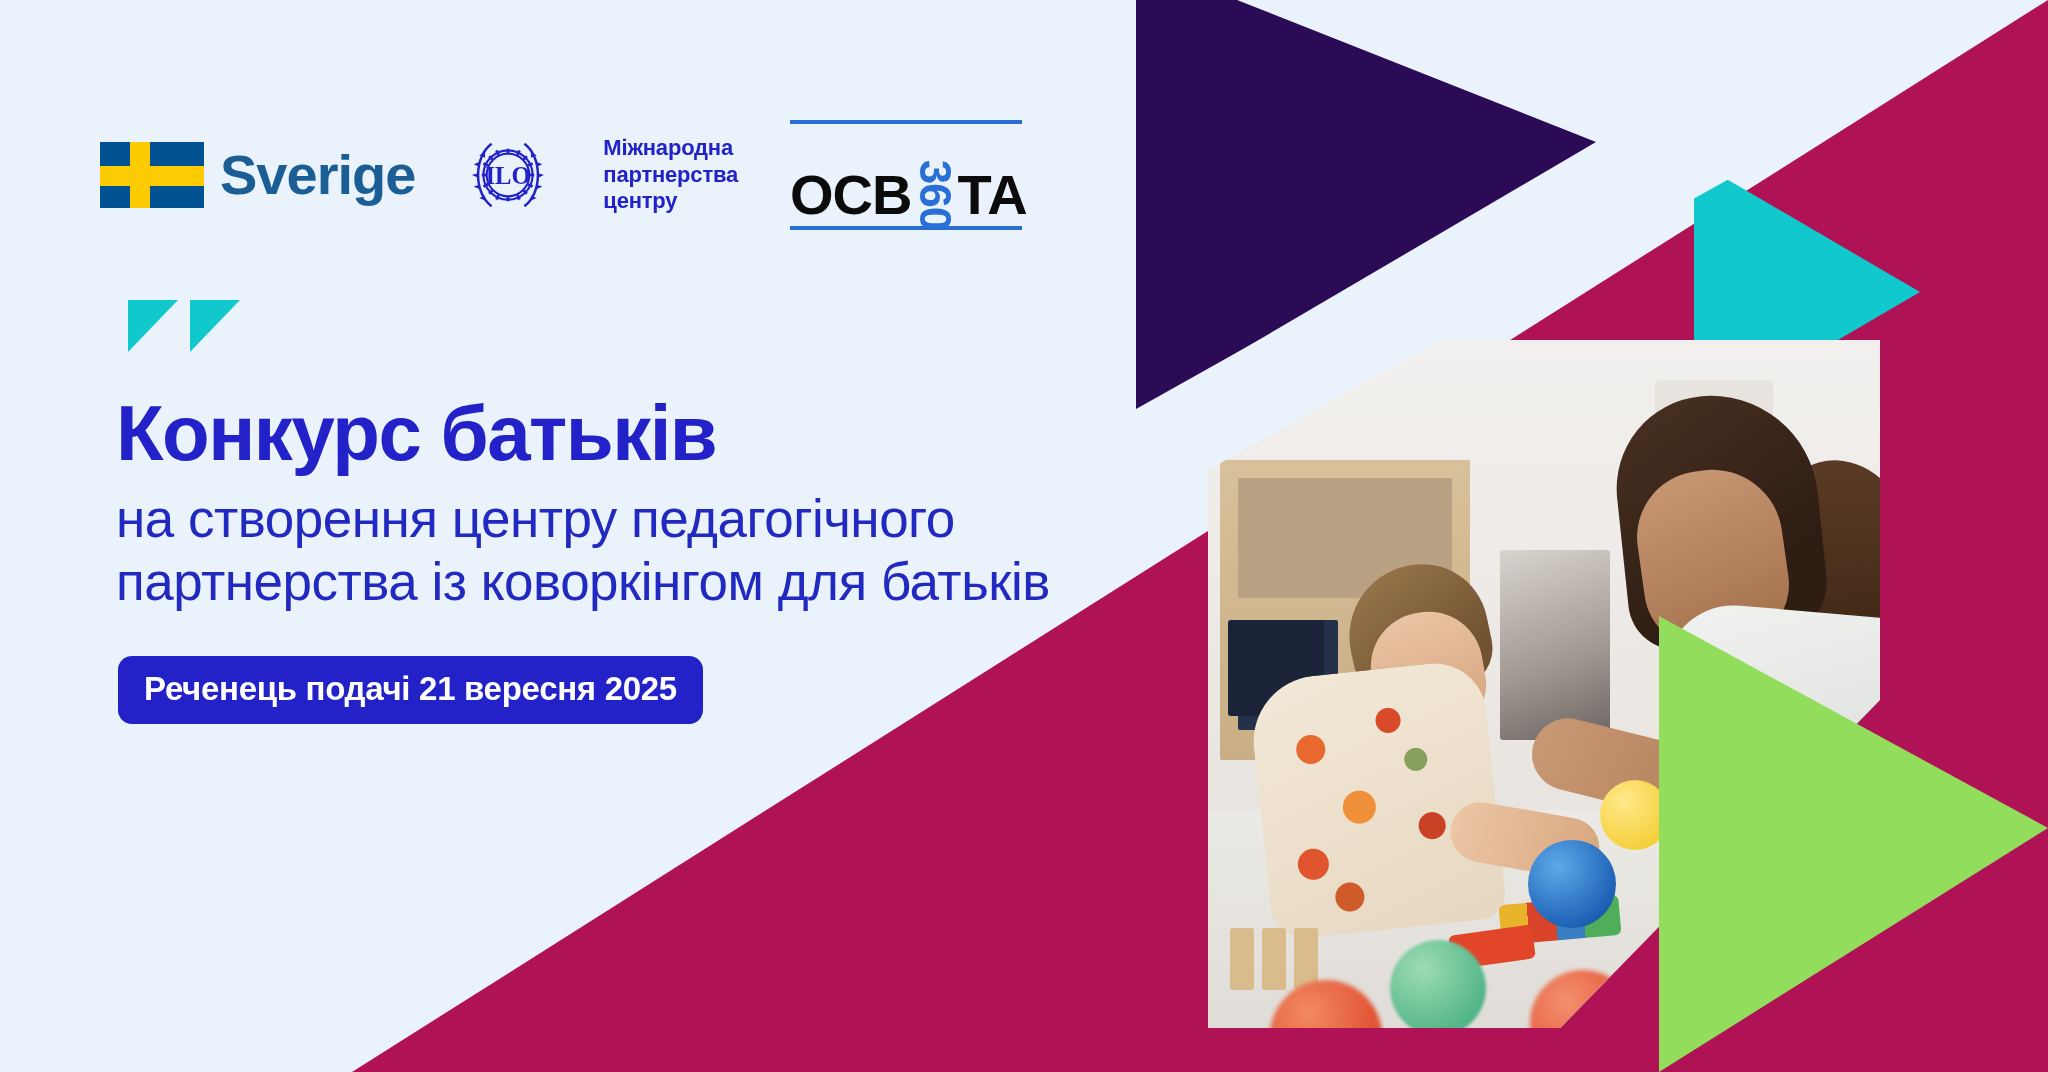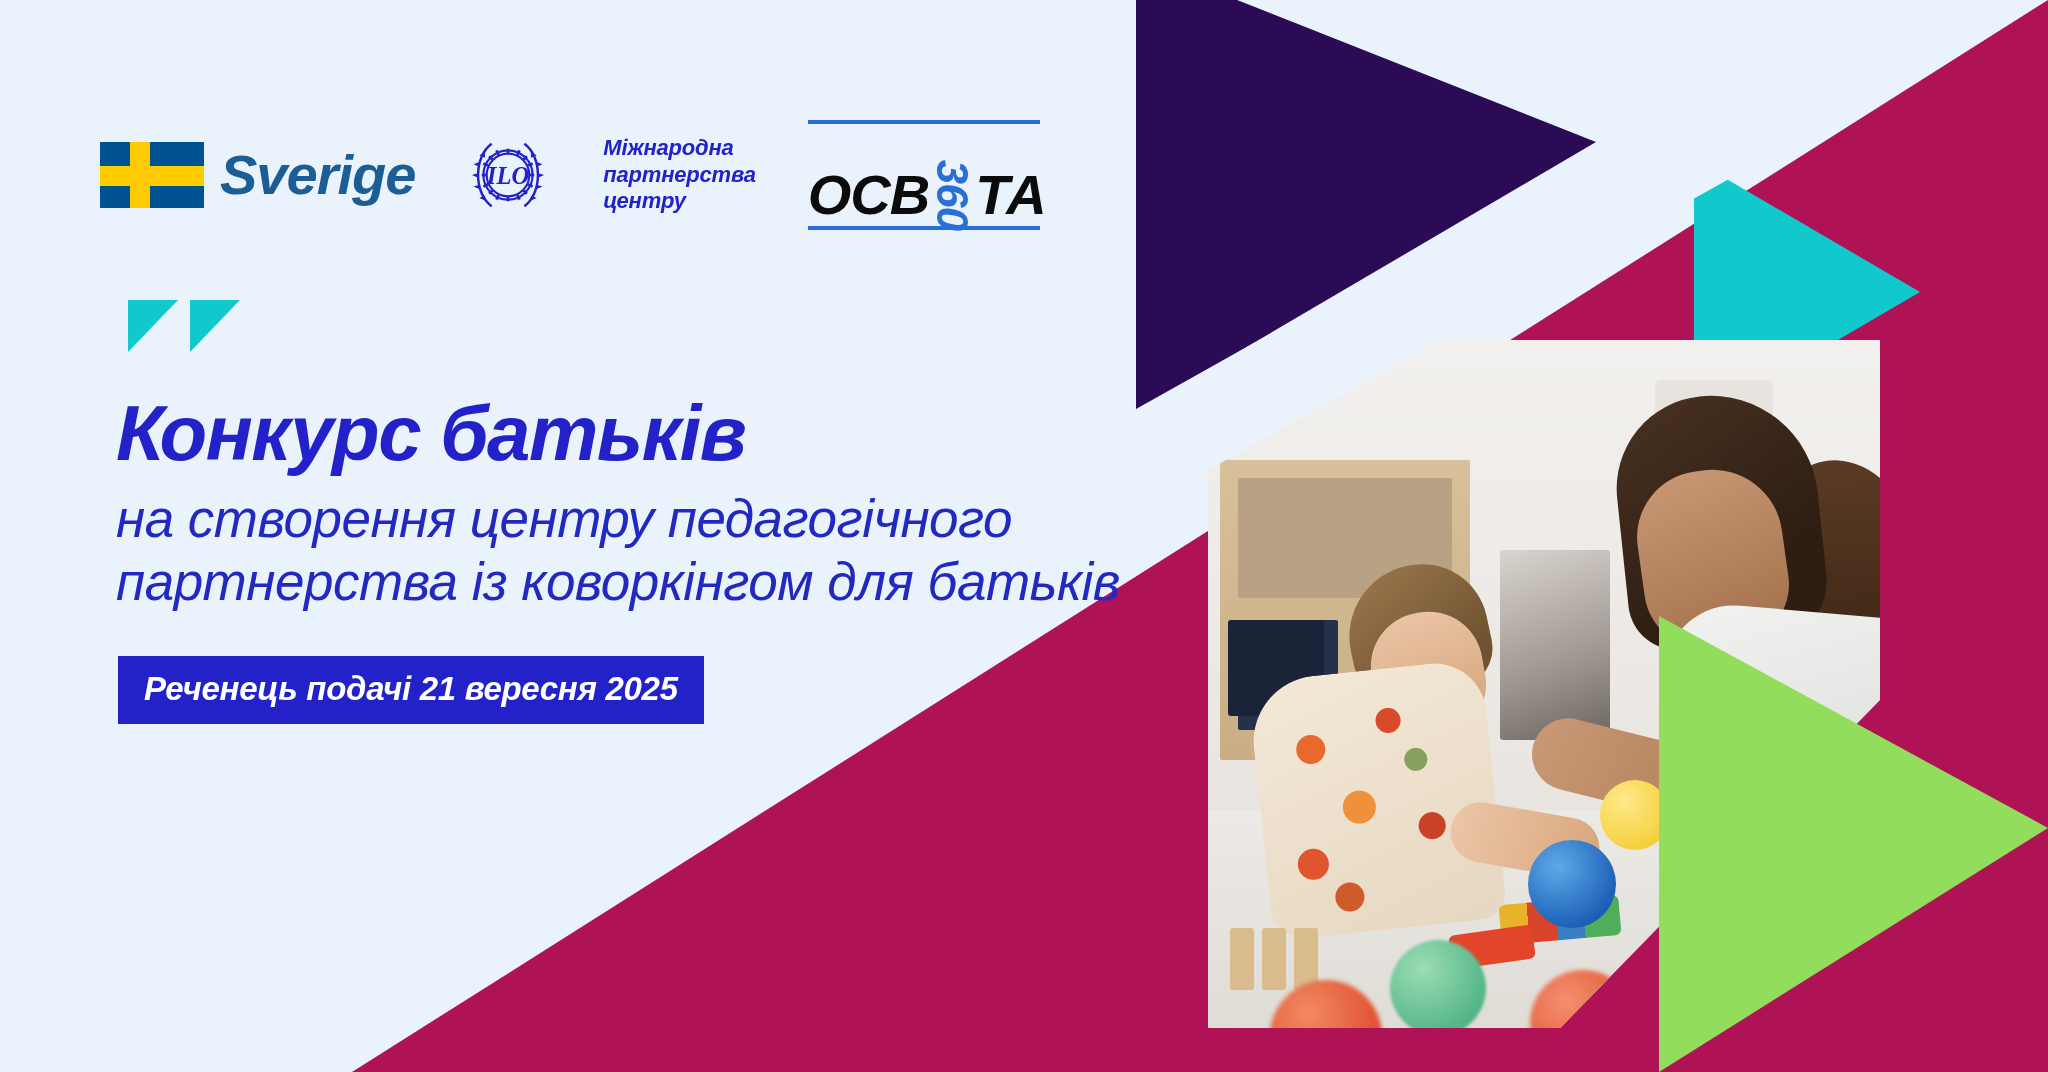--- a/index.html
+++ b/index.html
@@ -4,21 +4,20 @@
 <title>Конкурс грантів</title>
 <style>
   html,body{margin:0;padding:0;background:#0c0c0c;}
   *{box-sizing:border-box;}
   .banner{
     position:relative;
     width:2048px;height:1072px;
     overflow:hidden;
     background:#eaf3fb;
     font-family:"Liberation Sans","DejaVu Sans",sans-serif;
-    font-style:italic;
   }
 
   
   .shape{position:absolute;}
 
   
   .magenta-field{
     left:0;top:0;width:2048px;height:1072px;
     background:#b01256;
     clip-path:polygon(2048px 0px, 2048px 1072px, 352px 1072px);
@@ -282,20 +281,21 @@
     line-height:1.18;letter-spacing:-0.5px;
   }
   .subhead div{white-space:nowrap;}
 
   .deadline{
     position:absolute;left:118px;top:656px;
     background:#2222c8;color:#ffffff;
     font-size:33px;font-weight:700;letter-spacing:-0.3px;
     padding:14px 26px 16px 26px;
     white-space:nowrap;
+    border-radius:14px;
   }
 </style>
 </head>
 <body>
 
 <div class="banner">
 
   <div class="shape magenta-field"></div>
   <div class="shape magenta-top"></div>
   <div class="shape purple-tri"></div>

